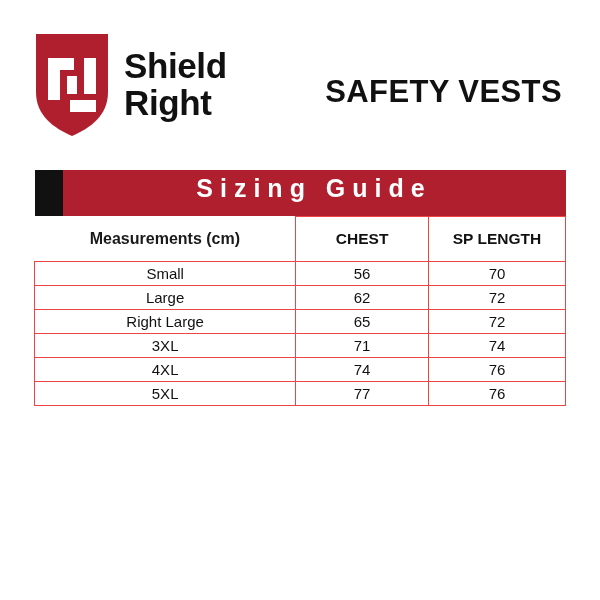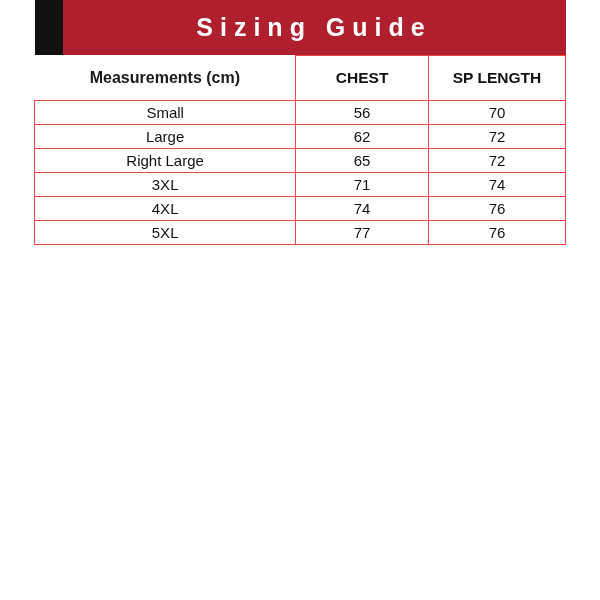--- a/index.html
+++ b/index.html
@@ -77,21 +77,21 @@
     table-layout: fixed;
   }
 
   .banner-red {
     background: #b01f2e;
     color: #ffffff;
     text-align: center;
     font-size: 25px;
     font-weight: bold;
     letter-spacing: 7px;
-    padding: 13px 0 14px 0;
+    padding: 4px 0 14px 0;
     height: 28px;
   }
 
   th.colhead, td.cell {
     border: 1px solid #ef4444;
     text-align: center;
     font-size: 15px;
     color: #111111;
   }
 
@@ -121,20 +121,42 @@
   .col-splen   { width: 130px; }
 
   
   .bottom-space { height: 30px; }
 </style>
 </head>
 <body>
 
 <div class="page">
 
+  <div class="header">
+    <div class="brand">
+      <span class="shield-logo">
+        <svg viewBox="0 0 76 106" width="76" height="106" xmlns="http://www.w3.org/2000/svg">
+          <path d="M2 2 H74 V60 C74 84 56 96 38 104 C20 96 2 84 2 60 Z" fill="#b01f2e"></path>
+          <path d="M14 26 H40 V38 H26 V44 H40 V44 H14 Z" fill="#ffffff"></path>
+          <path d="M14 26 H26 V56 H14 Z" fill="#ffffff"></path>
+          <path d="M36 50 H62 V62 H48 V68 H62 V80 H36 Z" fill="#ffffff"></path>
+          <path d="M50 26 H62 V56 H50 Z" fill="#ffffff"></path>
+          <rect x="36" y="44" width="26" height="12" fill="#ffffff"></rect>
+          <rect x="14" y="56" width="26" height="12" fill="#ffffff"></rect>
+          <rect x="26" y="38" width="24" height="30" fill="#b01f2e"></rect>
+          <rect x="33" y="44" width="10" height="18" fill="#ffffff"></rect>
+        </svg>
+      </span>
+      <div class="brand-name">
+        <span>Shield</span>
+        <span class="line2">Right</span>
+      </div>
+    </div>
+    <div class="doc-title">SAFETY VESTS</div>
+  </div>
 
   <div class="table-wrap">
     <table class="sizing">
       <colgroup>
         <col class="col-measure">
         <col class="col-chest">
         <col class="col-splen">
       </colgroup>
       <tbody>
         <tr>

